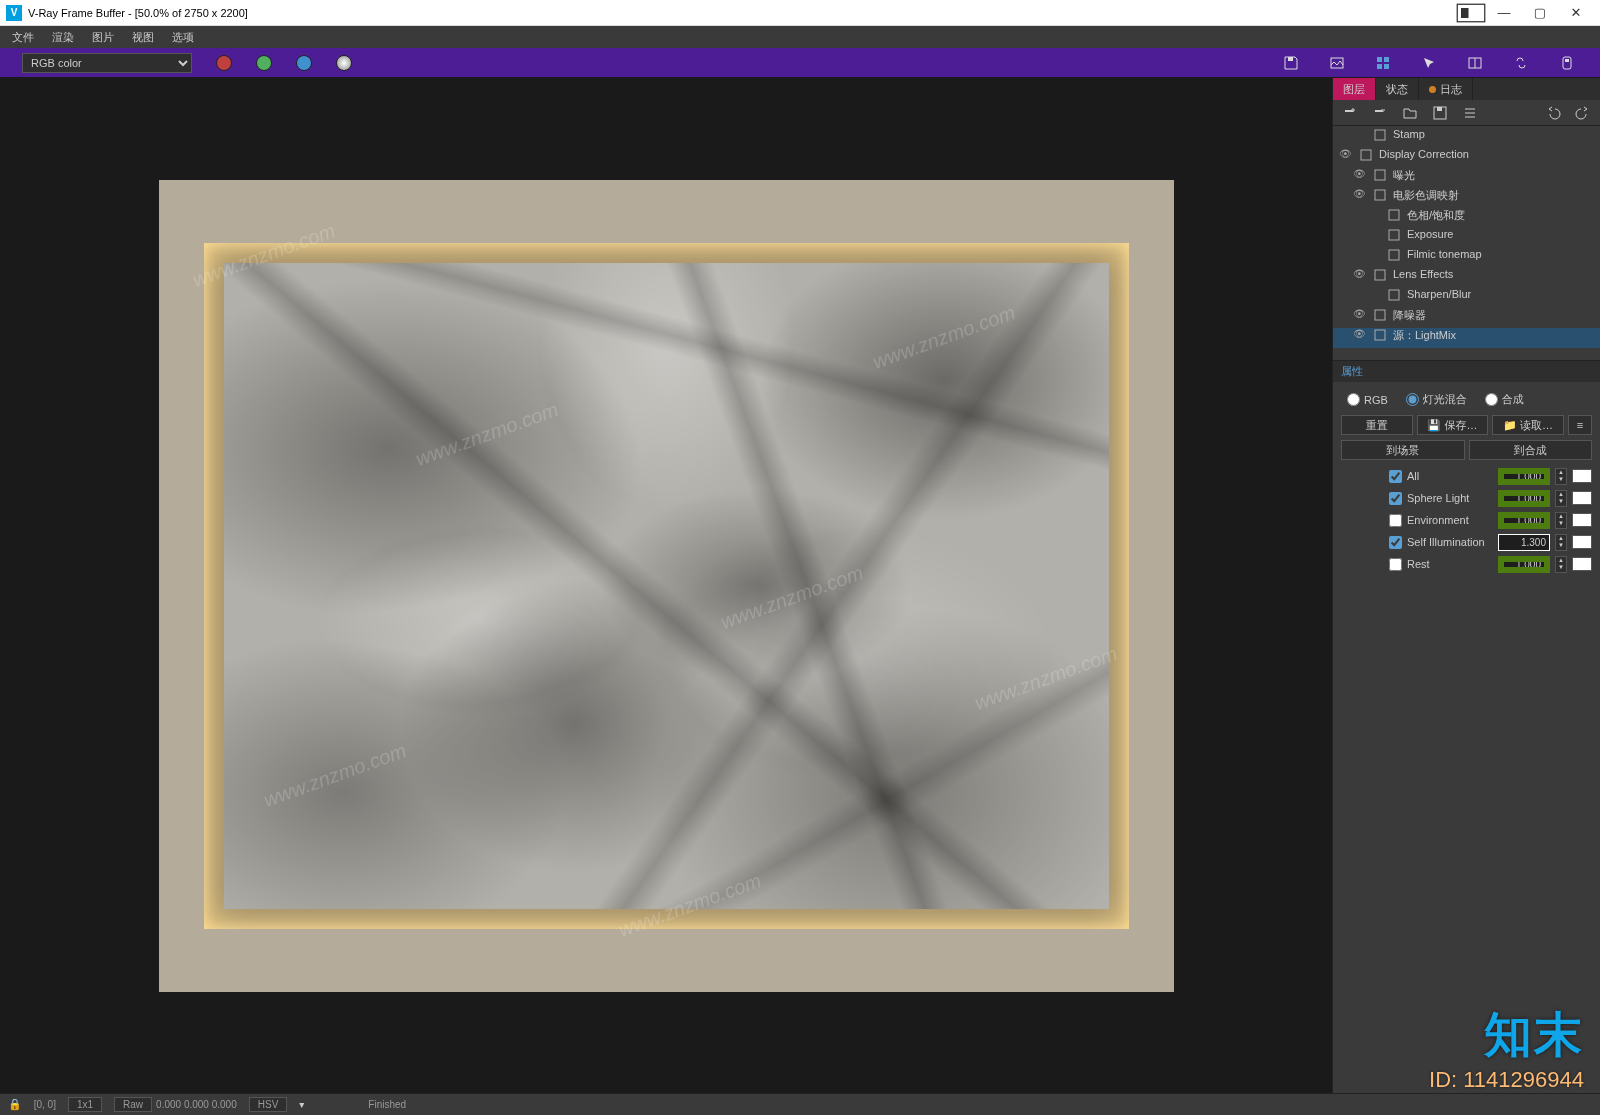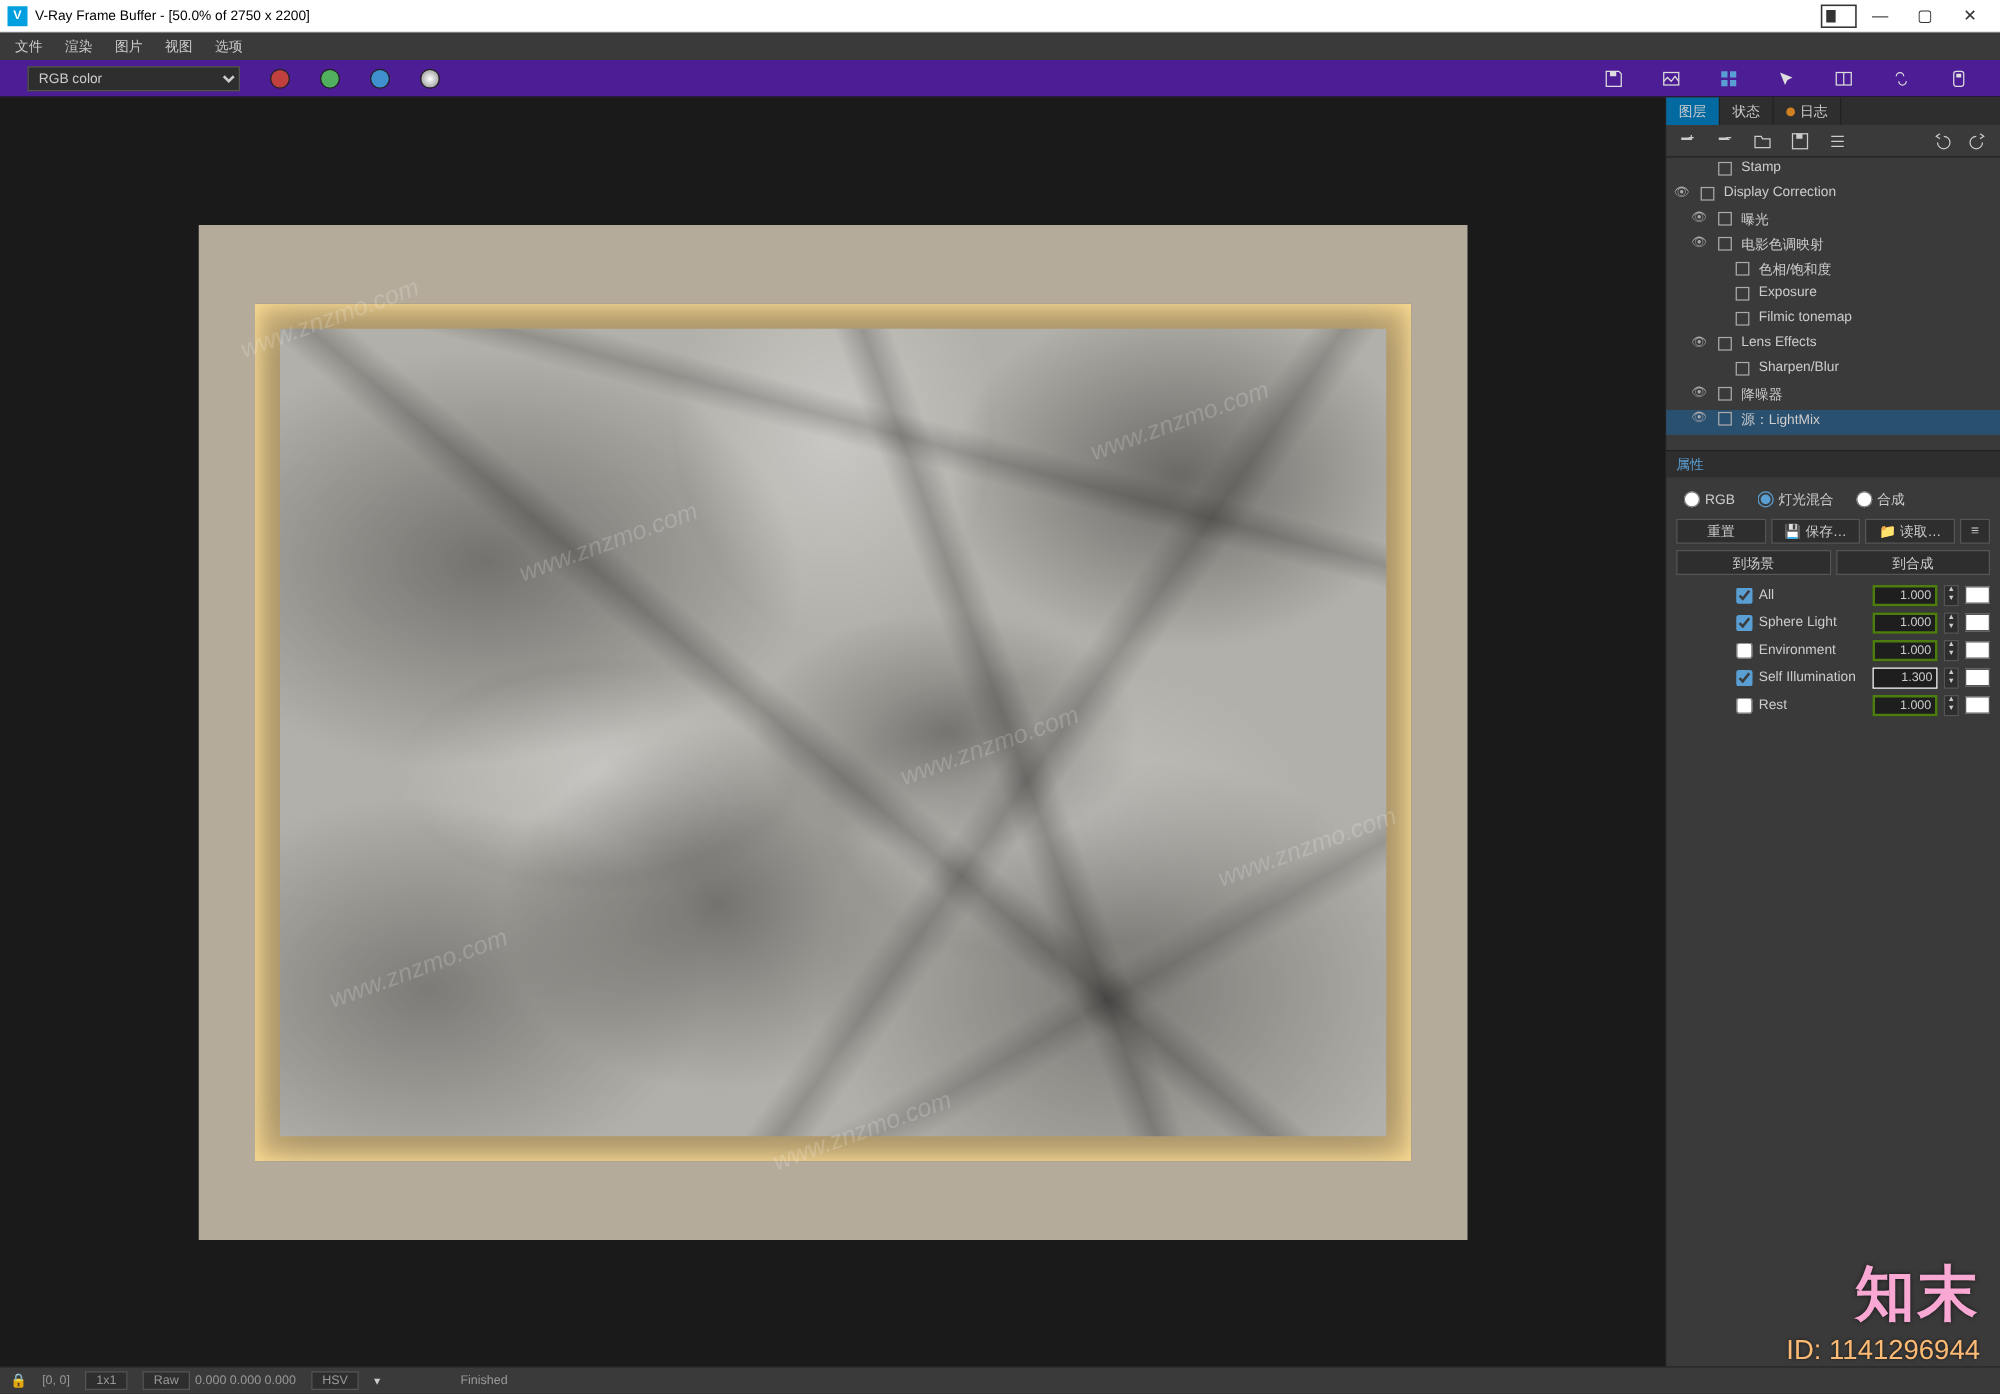--- a/index.html
+++ b/index.html
@@ -38,21 +38,21 @@
   linear-gradient(40deg, transparent 46%, rgba(0,0,0,0.2) 48%, transparent 50%),
   linear-gradient(-55deg, transparent 35%, rgba(0,0,0,0.18) 37%, transparent 39%),
   linear-gradient(70deg, transparent 60%, rgba(0,0,0,0.2) 62%, transparent 64%),
   linear-gradient(-30deg, transparent 20%, rgba(0,0,0,0.15) 22%, transparent 24%),
   linear-gradient(15deg, transparent 75%, rgba(0,0,0,0.18) 77%, transparent 79%);
 }
 .wm { position: absolute; color: rgba(255,255,255,0.18); font-size: 20px; font-style: italic; transform: rotate(-20deg); pointer-events: none; }
 .sidepanel { width: 268px; background: #3a3a3a; border-left: 1px solid #222; display: flex; flex-direction: column; }
 .sidepanel .tabs { height: 22px; display: flex; background: #2e2e2e; }
 .sidepanel .tab { padding: 3px 10px; border-right: 1px solid #222; display: flex; align-items: center; gap: 4px; }
-.sidepanel .tab.active { background: #0369a1; }
+.sidepanel .tab.active { background: #be185d; }
 .sidepanel .tab .led { width: 7px; height: 7px; border-radius: 50%; background: #555; }
 .sidepanel .tab .led.on { background: #d08020; }
 .sidepanel .subtoolbar { height: 26px; display: flex; align-items: center; padding: 0 8px; gap: 12px; border-bottom: 1px solid #222; }
 .sidepanel .subtoolbar .sbi { width: 18px; height: 18px; display: flex; align-items: center; justify-content: center; }
 .layerlist { flex: 0 0 auto; padding: 2px 0; }
 .layer { display: flex; align-items: flex-start; height: 20px; padding: 0 6px; gap: 6px; }
 .layer.selected { background: #2a5070; }
 .layer .eye { width: 14px; color: #aaa; font-size: 10px; }
 .layer .ico { width: 14px; height: 14px; display: flex; align-items: center; justify-content: center; }
 .layer .name { font-size: 11px; }
@@ -61,30 +61,30 @@
 .props-hdr { background: #2e2e2e; padding: 3px 8px; color: #5a9fd4; border-top: 1px solid #222; }
 .props { padding: 6px 8px; }
 .radio-row { display: flex; gap: 18px; padding: 4px 6px 8px 6px; }
 .radio-row label { display: flex; align-items: center; gap: 4px; font-size: 11px; }
 .btnrow { display: flex; gap: 4px; margin-bottom: 5px; }
 .btn { flex: 1; background: #2e2e2e; border: 1px solid #555; height: 20px; display: flex; align-items: center; justify-content: center; font-size: 11px; }
 .btn.small { flex: 0 0 24px; }
 .lightrow { display: flex; align-items: center; height: 22px; gap: 5px; padding: 1px 0; margin-left: 48px; }
 .lightrow .chk { width: 13px; height: 13px; }
 .lightrow .lname { flex: 1; font-size: 11px; }
-.lightrow .val { width: 52px; background: #1e1e1e; border: 2px solid #4d7c0f; color: #ccc; height: 17px; font-size: 10px; padding: 0 3px; text-align: right; }
+.lightrow .val { width: 52px; background: #1e1e1e; border: 6px solid #4d7c0f; color: #ccc; height: 17px; font-size: 10px; padding: 0 3px; text-align: right; }
 .lightrow .val.hi { border: 1px solid #fff; }
 .lightrow .spin { width: 12px; height: 17px; background: #2e2e2e; border: 1px solid #555; display: flex; flex-direction: column; }
 .lightrow .spin div { flex: 1; font-size: 6px; text-align: center; line-height: 7px; }
 .lightrow .swatch { width: 20px; height: 14px; background: #fff; border: 1px solid #555; }
 .statusbar { height: 22px; background: #3a3a3a; border-top: 1px solid #222; display: flex; align-items: center; padding: 0 8px; gap: 12px; font-size: 10px; color: #999; }
 .statusbar .lock { font-size: 11px; }
 .statusbar .pill { background: #2e2e2e; border: 1px solid #555; padding: 1px 8px; }
 .statusbar .grp { display: flex; align-items: center; gap: 4px; }
-.brand-cn { position: absolute; right: 16px; bottom: 48px; color: #f9a8d4; font-size: 48px; font-weight: bold; text-shadow: 0 0 4px rgba(0,0,0,0.6); letter-spacing: 2px; }
+.brand-cn { position: absolute; right: 16px; bottom: 48px; color: #0ea5e9; font-size: 48px; font-weight: bold; text-shadow: 0 0 4px rgba(0,0,0,0.6); letter-spacing: 2px; }
 .brand-id { position: absolute; right: 16px; bottom: 22px; color: #fdba74; font-size: 22px; font-weight: normal; text-shadow: 0 0 3px rgba(0,0,0,0.6); }
 input[type=checkbox],input[type=radio]{accent-color:#5a9fd4;}
 </style>
 </head>
 <body>
 
 <div class="titlebar">
   <div class="logo">V</div>
   <div>V-Ray Frame Buffer - [50.0% of 2750 x 2200]</div>
   <div class="spacer"></div>

